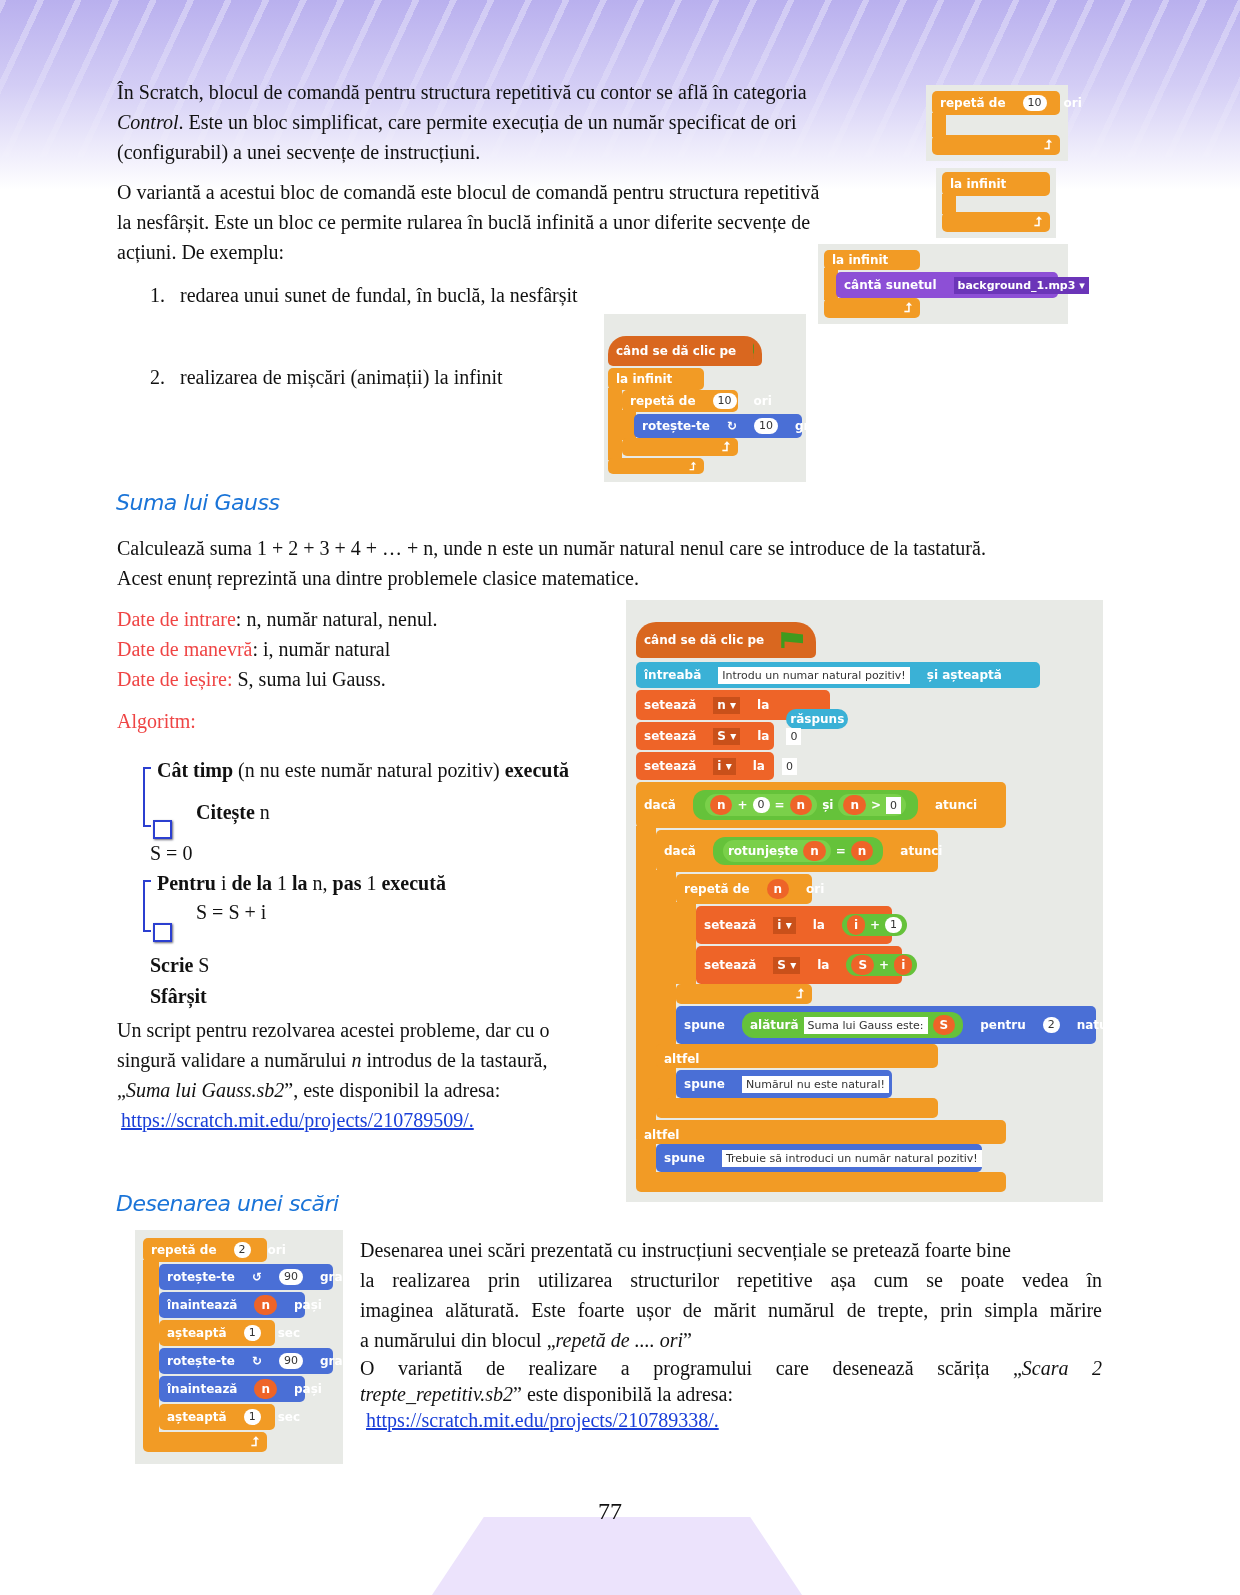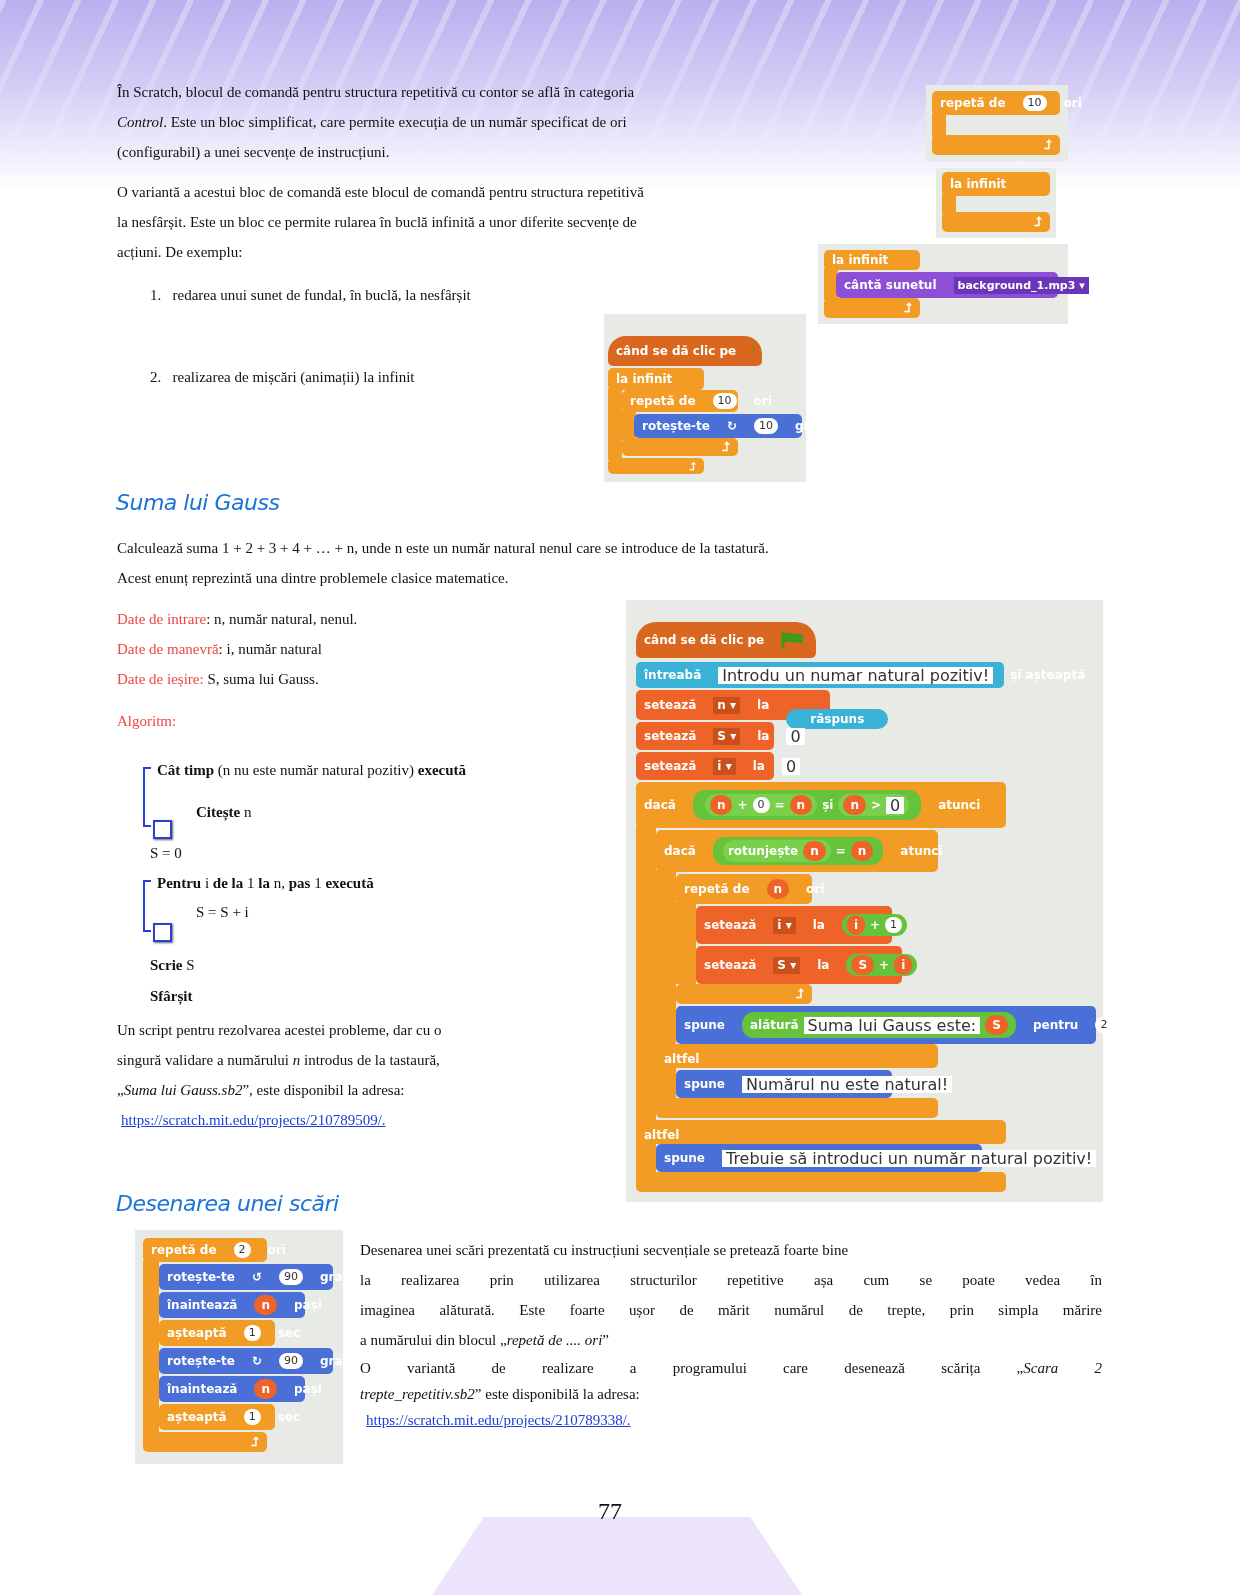--- a/index.html
+++ b/index.html
@@ -4,45 +4,45 @@
 <style>
   html,body{margin:0;padding:0;}
   body{width:1240px;height:1595px;position:relative;background:#fff;overflow:hidden;
        font-family:"Liberation Serif","DejaVu Serif",serif;color:#111;}
   .hdr{position:absolute;left:0;top:0;width:1240px;height:190px;
        background:linear-gradient(180deg,#b9b0ee 0%,#d3cdf5 45%,#ffffff 100%);}
   .hdr .pat{position:absolute;inset:0;
        background:repeating-linear-gradient(115deg,rgba(255,255,255,.35) 0 6px,rgba(255,255,255,0) 6px 34px);
        -webkit-mask:linear-gradient(180deg,#000 0%,rgba(0,0,0,.4) 60%,transparent 100%);
        mask:linear-gradient(180deg,#000 0%,rgba(0,0,0,.4) 60%,transparent 100%);}
-  .t{position:absolute;font-size:15px;line-height:30px;}
+  .t{position:absolute;font-size:20px;line-height:30px;}
   .j{text-align:justify;text-align-last:left;}
   .h2{position:absolute;font-family:"DejaVu Sans",sans-serif;font-style:italic;color:#1a74d8;font-size:22px;letter-spacing:-0.5px;}
   .blue{color:#ef4444;font-weight:normal;}
   .b{font-weight:bold;}
   .i{font-style:italic;}
   a.lnk{color:#1a3fd8;text-decoration:underline;}
   
   .sc{position:absolute;background:#e8eae6;}
   .blk{position:absolute;font-family:"DejaVu Sans",sans-serif;font-weight:bold;color:#fff;font-size:12px;
        display:flex;align-items:center;gap:17px;padding:0 8px;box-sizing:border-box;border-radius:5px;white-space:nowrap;}
   .ctl{background:#f29b25;}
   .evt{background:#d9671f;}
   .mot{background:#4a6fd6;}
   .snd{background:#8d4fd6;}
   .sen{background:#3ab1d6;}
   .var{background:#ee6428;}
   .ctlbar{position:absolute;background:#f29b25;}
   .num{background:#fff;color:#333;border-radius:10px;padding:0 5px;font-weight:normal;font-size:11px;line-height:16px;}
-  .txt{background:#fff;color:#333;padding:0 4px;font-weight:normal;font-size:16px;line-height:17px;}
+  .txt{background:#fff;color:#333;padding:0 4px;font-weight:normal;font-size:11px;line-height:17px;}
   .rep{background:#ee6428;color:#fff;border-radius:10px;padding:0 7px;line-height:20px;}
   .dd{background:#c9501a;color:#fff;padding:0 4px;line-height:17px;}
   .ddsnd{background:#6b35b8;color:#fff;padding:0 4px;line-height:17px;font-size:11px;}
   .pill{background:#65c23a;border-radius:12px;padding:1px 5px;display:flex;align-items:center;gap:5px;}
-  .pillb{background:#3ab1d6;border-radius:12px;padding:0 24px;line-height:20px;margin-top:28px;}
+  .pillb{background:#3ab1d6;border-radius:12px;padding:0 4px;line-height:20px;margin-top:28px;}
   .arrow{position:absolute;color:#fff;font-size:13px;font-weight:bold;}
   .flag{display:inline-block;width:22px;height:16px;background:#3f9a1e;clip-path:polygon(0 0,100% 15%,100% 70%,15% 60%,15% 100%,0 100%);}
   .pagebar{position:absolute;left:432px;top:1517px;width:370px;height:78px;background:#ece3fc;
            clip-path:polygon(14% 0,86% 0,100% 100%,0 100%);}
   .bracket{position:absolute;border-left:2px solid #2b3fd0;border-top:2px solid #2b3fd0;border-bottom:2px solid #2b3fd0;width:6px;}
   .sq{position:absolute;width:15px;height:15px;border:2px solid #2b3fd0;box-shadow:1px 1px 2px #667;}
 </style>
 </head>
 <body>
 
@@ -158,21 +158,21 @@
   <div><span>singură validare a numărului </span><span class="i">n</span><span> introdus de la tastaură,</span></div>
   <div><span>„</span><span class="i">Suma lui Gauss.sb2</span><span>”, este disponibil la adresa:</span></div>
   <div style="padding-left:4px;"><a class="lnk">https://scratch.mit.edu/projects/210789509/.</a></div>
 </div>
 
 <div class="sc" style="left:626px;top:600px;width:477px;height:602px;">
   <div class="blk evt" style="left:10px;top:22px;width:180px;height:36px;border-radius:20px 20px 5px 5px;">
       <span>când se dă clic pe</span>
       <span class="flag"></span>
     </div>
-  <div class="blk sen" style="left:10px;top:62px;width:368px;height:26px;">
+  <div class="blk sen" style="left:10px;top:62px;width:404px;height:26px;">
       <span>întreabă</span>
       <span class="txt">Introdu un numar natural pozitiv!</span>
       <span>și așteaptă</span>
     </div>
   <div class="blk var" style="left:10px;top:90px;width:194px;height:30px;">
       <span>setează</span>
       <span class="dd"><span>n</span> ▾</span>
       <span>la</span>
       <span class="pillb">răspuns</span>
     </div>

